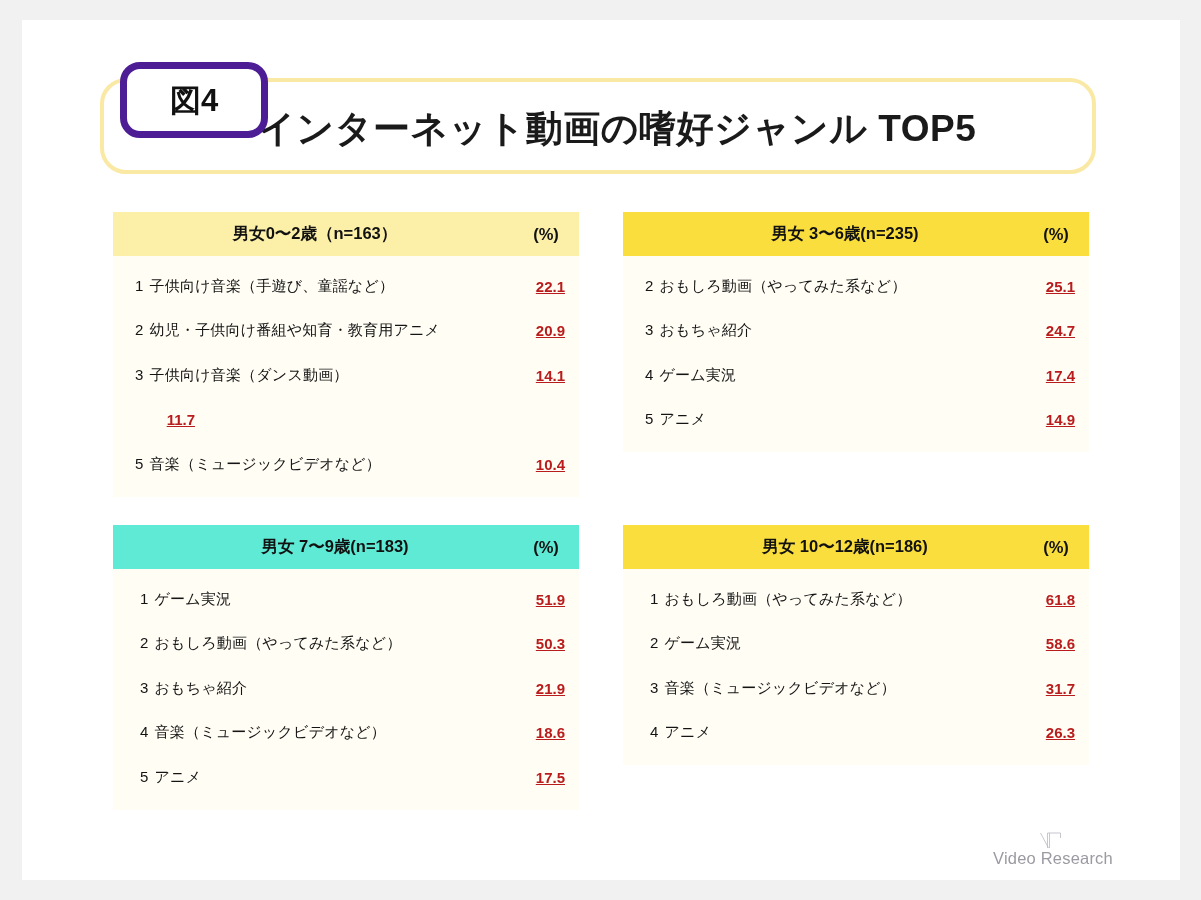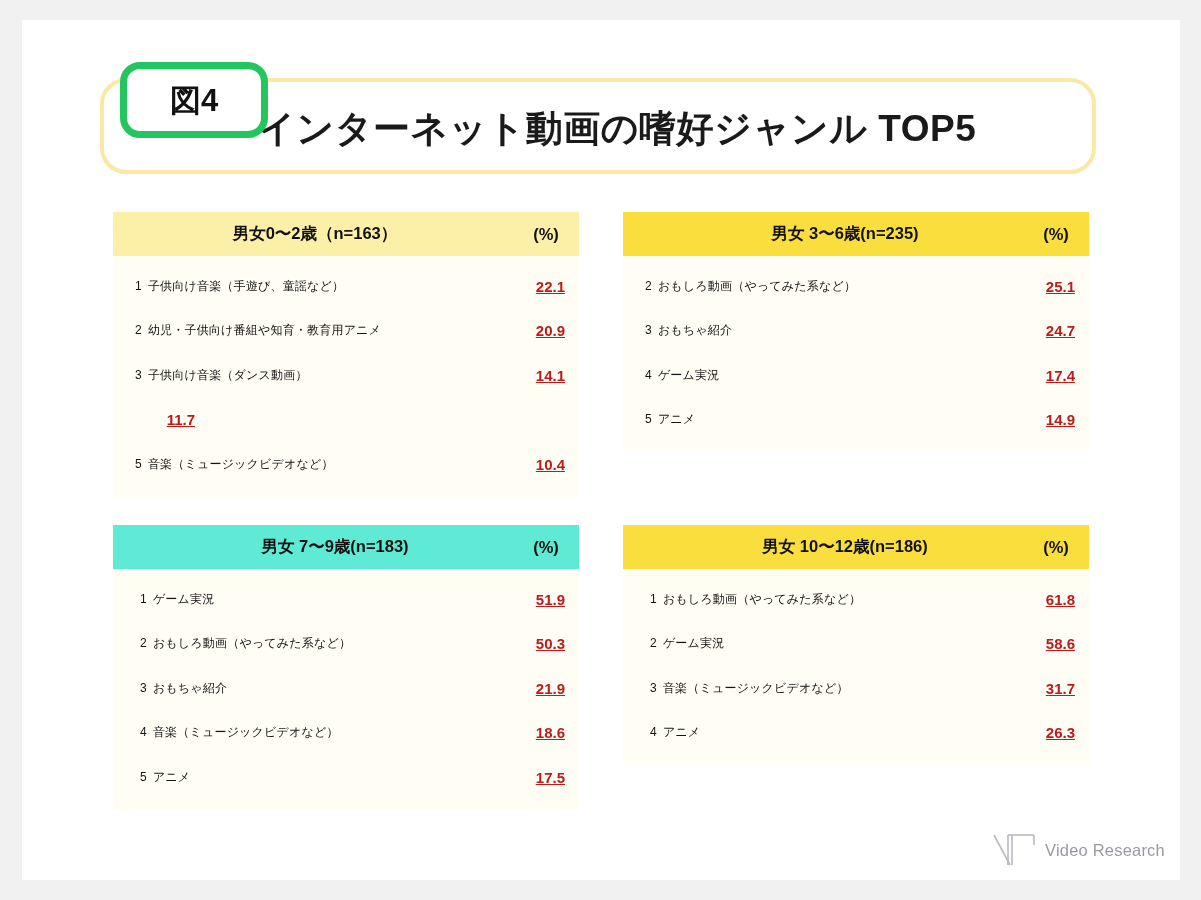--- a/index.html
+++ b/index.html
@@ -62,21 +62,21 @@
     letter-spacing: 0.5px;
     white-space: nowrap;
   }
   .fig-badge {
     position: absolute;
     left: 42px;
     top: 0px;
     width: 148px;
     height: 76px;
     background: #ffffff;
-    border: 7px solid #22c55e;
+    border: 7px solid #4c1d95;
     border-radius: 20px;
     box-sizing: border-box;
     display: flex;
     align-items: center;
     justify-content: center;
   }
   .fig-badge span {
     font-size: 31px;
     font-weight: bold;
     color: #111111;
@@ -130,21 +130,21 @@
     padding: 8px 0 10px 0;
   }
   .row {
     display: flex;
     align-items: center;
     height: 44.5px;
     box-sizing: border-box;
   }
   .row .r-label {
     flex: 1;
-    font-size: 12px;
+    font-size: 15px;
     color: #141414;
     padding-left: 22px;
     white-space: nowrap;
     letter-spacing: 0.2px;
   }
   .row .r-rank {
     margin-right: 6px;
   }
   .row .r-value {
     width: 82px;
@@ -160,20 +160,21 @@
   .tbl.indent .row .r-label { padding-left: 27px; }
 
   
   .logo {
     position: absolute;
     left: 993px;
     top: 832px;
     display: flex;
     align-items: center;
     height: 36px;
+    flex-direction: column;
   }
   .logo-mark {
     width: 52px;
     height: 34px;
     display: block;
   }
   .logo-text {
     font-size: 16.5px;
     color: #9a9aa2;
     letter-spacing: 0.2px;

